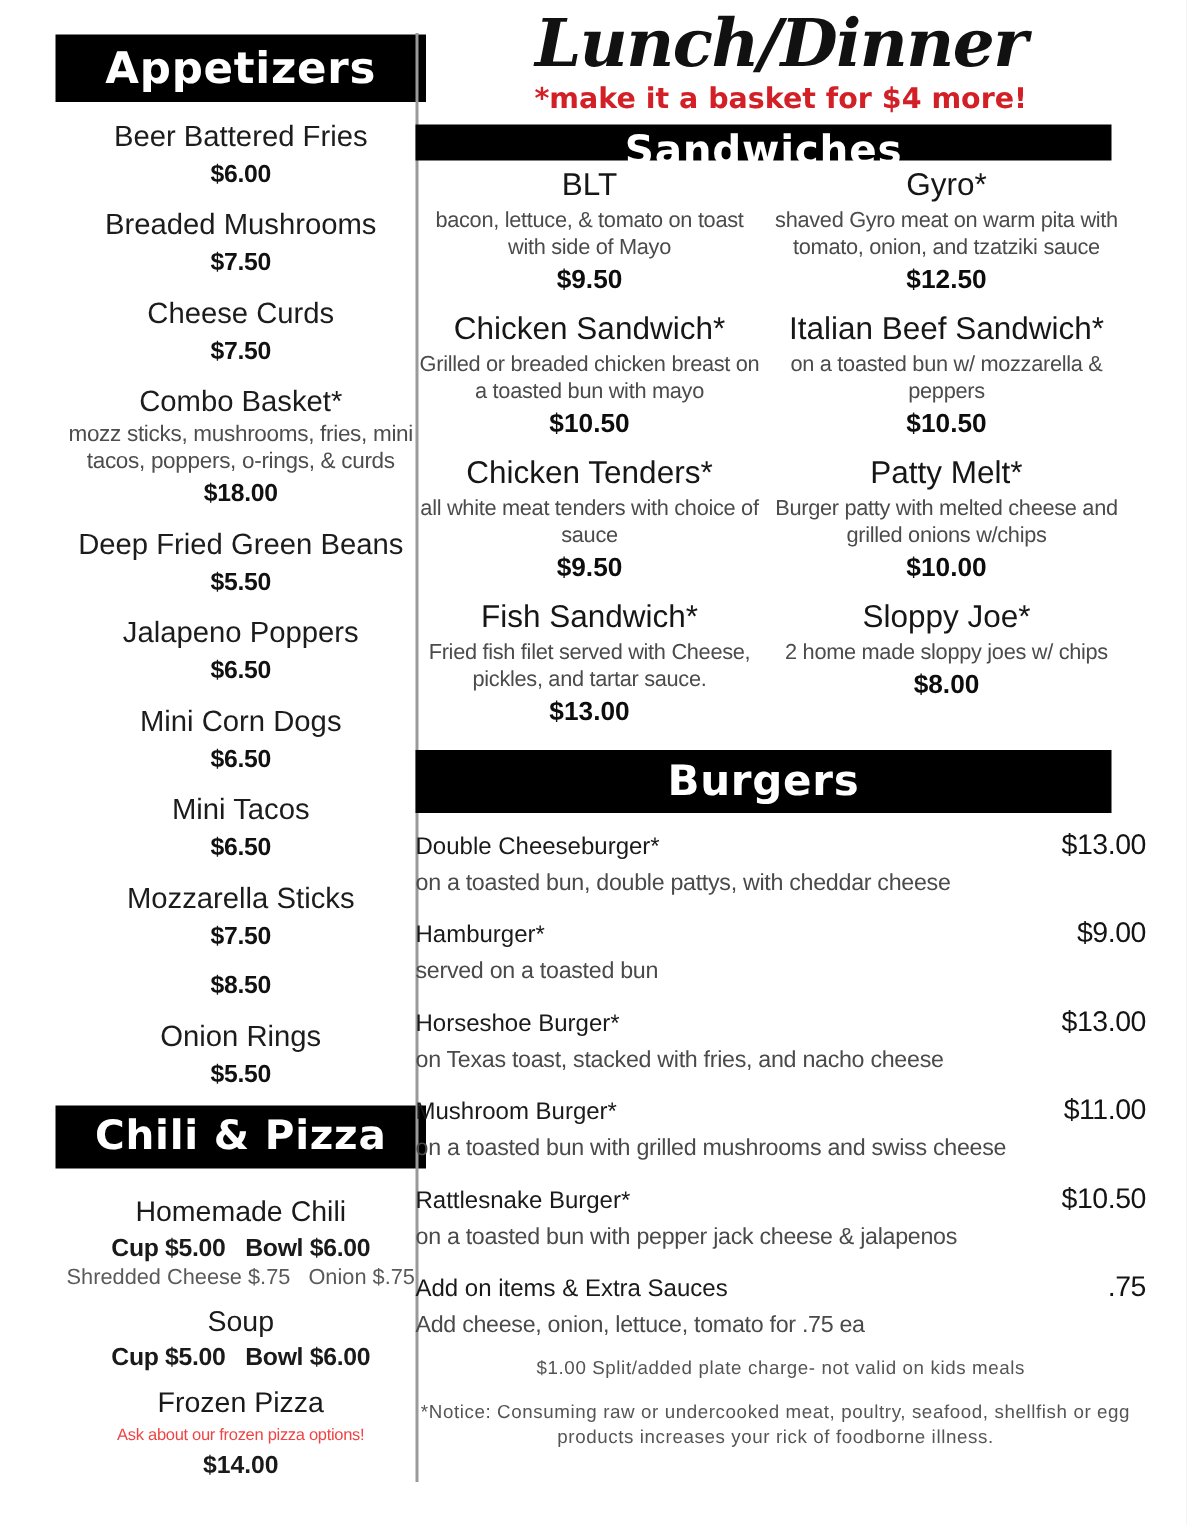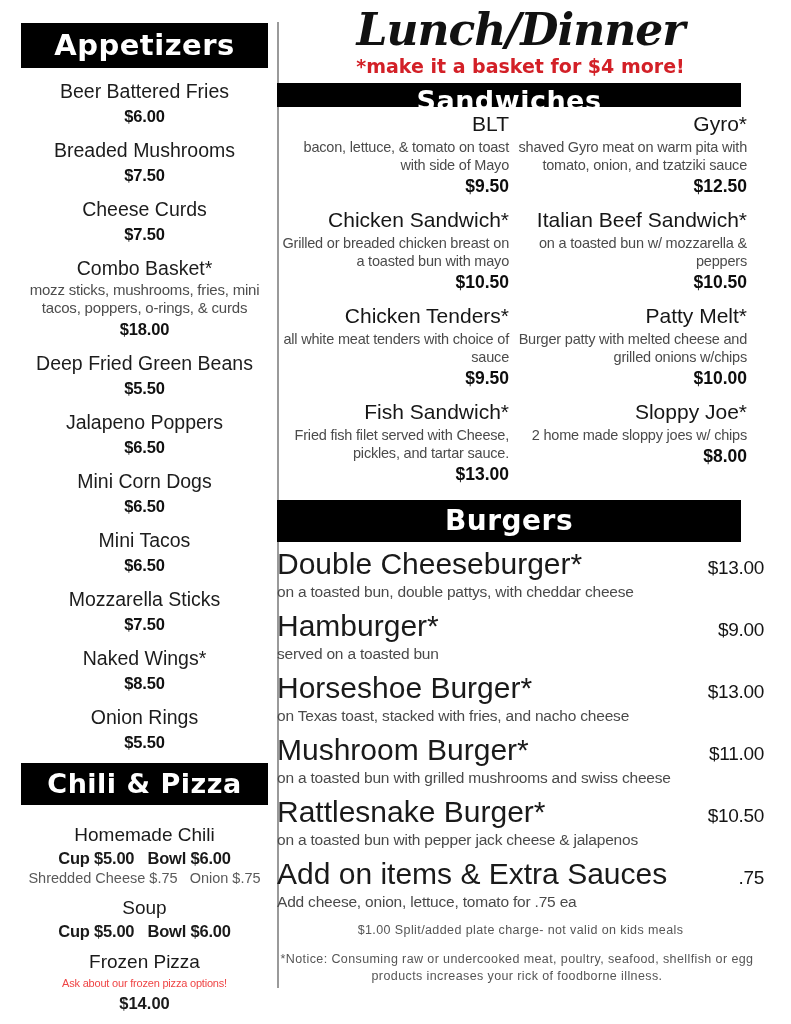--- a/index.html
+++ b/index.html
@@ -13,21 +13,21 @@
     margin:0 auto;
   }
   .banner{
     background:#000;color:#fff;
     text-align:center;
     font-family:"DejaVu Sans",sans-serif;
     font-weight:800;
     letter-spacing:.5px;
   }
   
-  .left-col{position:absolute;left:21px;top:23px;width:247px;text-align:center;}
+  .left-col{position:absolute;left:37px;top:23px;width:247px;text-align:center;}
   .left-col .banner{font-size:29px;line-height:45px;height:45px;margin-bottom:10px;}
   .left-col .banner.chili{font-size:27px;line-height:42px;height:42px;margin-top:4px;margin-bottom:18px;}
   .app-item{margin-bottom:9px;}
   .app-item .name{font-size:19.5px;line-height:26px;color:#1c1c1c;}
   .app-item .desc{font-size:15px;line-height:18px;color:#4d4d4d;letter-spacing:-.2px;}
   .app-item .price{font-size:16.5px;line-height:24px;font-weight:700;color:#111;letter-spacing:-.2px;}
   .chili-item{margin-bottom:8px;}
   .chili-item .name{font-size:19px;line-height:24px;}
   .chili-item .sizes{font-size:16.5px;line-height:22px;font-weight:700;white-space:pre-wrap;letter-spacing:-.2px;}
   .chili-item .extras{font-size:14.5px;line-height:19px;color:#5a5a5a;white-space:pre-wrap;}
@@ -42,29 +42,29 @@
     font-family:"DejaVu Serif",serif;
     font-style:italic;font-weight:700;
     font-size:44px;line-height:48px;
     letter-spacing:-1px;color:#111;
   }
   .ld-sub{font-family:"DejaVu Sans",sans-serif;font-weight:800;font-size:19px;line-height:24px;}
   .right-col .banner{width:464px;font-size:27px;}
   .banner.sandwiches{height:24px;line-height:36px;margin-top:5px;}
   .banner.burgers{height:42px;line-height:42px;font-size:28px;margin-top:6px;}
   .sand-grid{width:470px;display:grid;grid-template-columns:1fr 1fr;column-gap:6px;margin-top:3px;}
-  .sand-col{text-align:right;}
+  .sand-col{text-align:center;}
   .sand-item{margin-bottom:8px;}
   .sand-item .name{font-size:21px;line-height:28px;color:#161616;}
   .sand-item .desc{font-size:14.5px;line-height:18px;color:#4b4b4b;letter-spacing:-.2px;}
   .sand-item .price{font-size:17.5px;line-height:24px;font-weight:700;color:#0d0d0d;}
   .burger-list{margin-top:8px;width:487px;}
   .burger-item{margin-bottom:10px;}
   .burger-item .row{display:flex;justify-content:space-between;align-items:baseline;}
-  .burger-item .name{font-size:30px;line-height:28px;color:#1a1a1a;}
+  .burger-item .name{font-size:16px;line-height:28px;color:#1a1a1a;}
   .burger-item .price{font-size:19px;line-height:28px;color:#141414;letter-spacing:-.3px;}
   .burger-item .desc{font-size:15.5px;line-height:20px;color:#4a4a4a;letter-spacing:-.2px;}
   .footnote{font-size:12.5px;line-height:17px;color:#555;letter-spacing:.4px;text-align:center;}
   .footnote.split{margin-top:6px;margin-bottom:12px;}
   .footnote.notice{width:480px;}
 </style>
 </head>
 <body>
 
 <div class="page">
@@ -103,21 +103,20 @@
     </div>
     <div class="app-item">
       <div class="name">Mini Tacos</div>
       <div class="price">$6.50</div>
     </div>
     <div class="app-item">
       <div class="name">Mozzarella Sticks</div>
       <div class="price">$7.50</div>
     </div>
     <div class="app-item">
-      <div class="name">Naked Wings*</div>
       <div class="price">$8.50</div>
     </div>
     <div class="app-item">
       <div class="name">Onion Rings</div>
       <div class="price">$5.50</div>
     </div>
 
     <div class="banner chili">Chili &amp; Pizza</div>
 
     <div class="chili-item">

